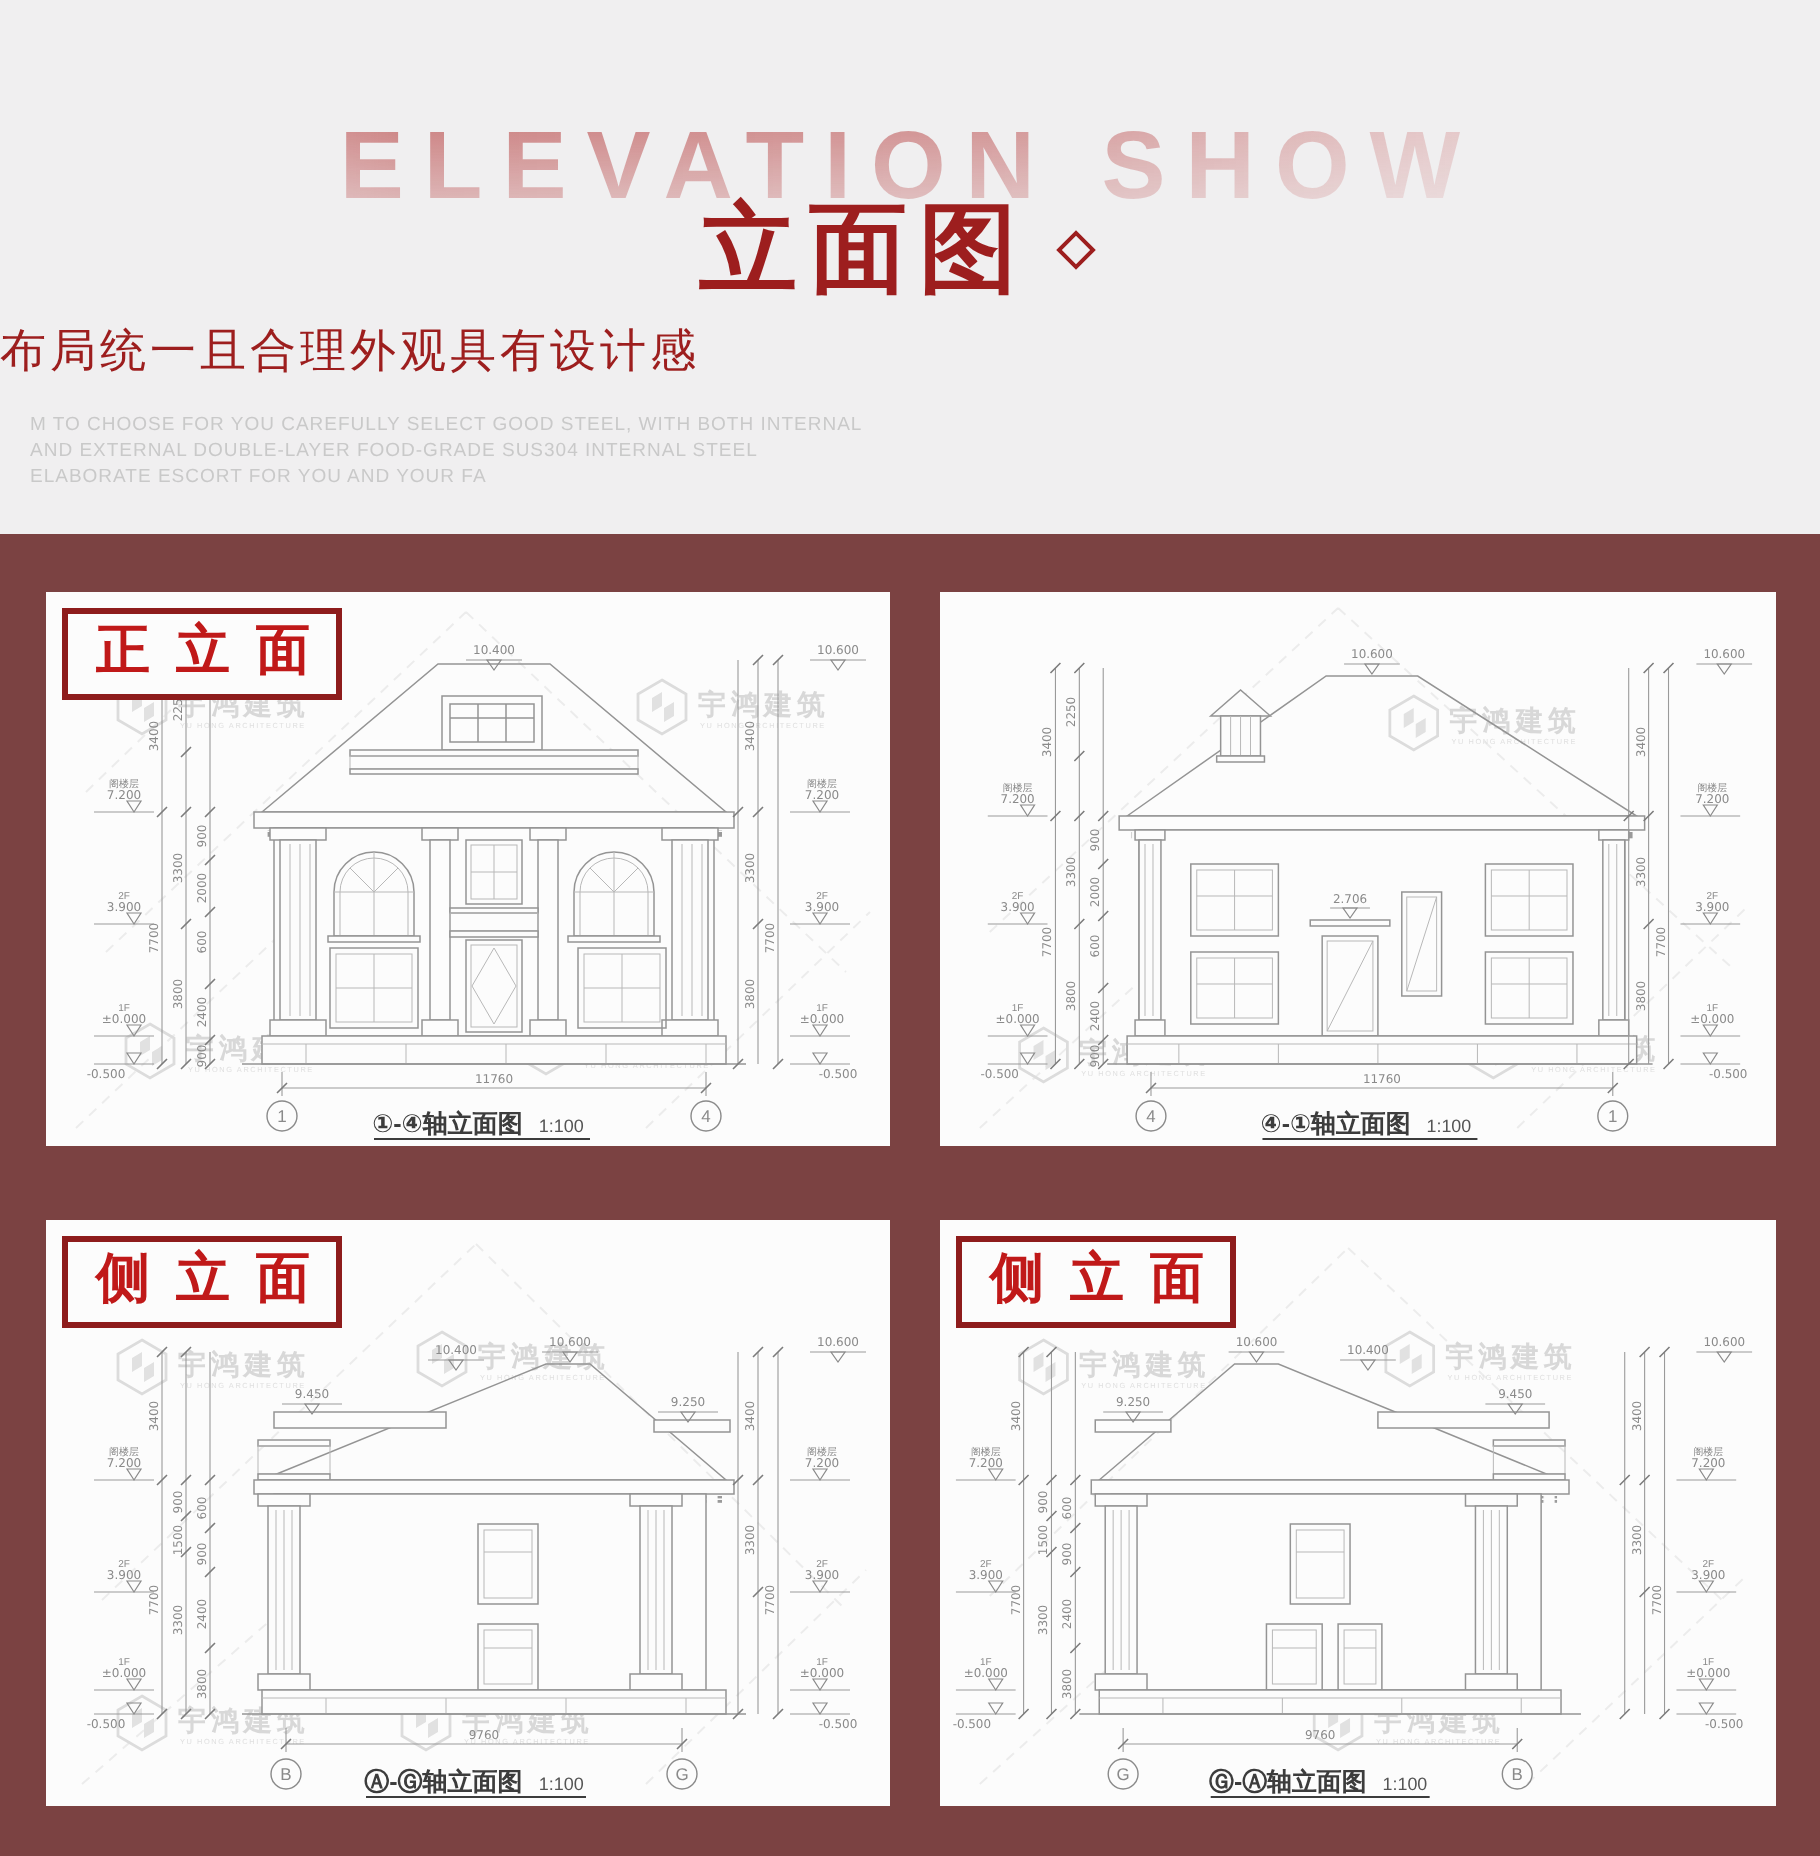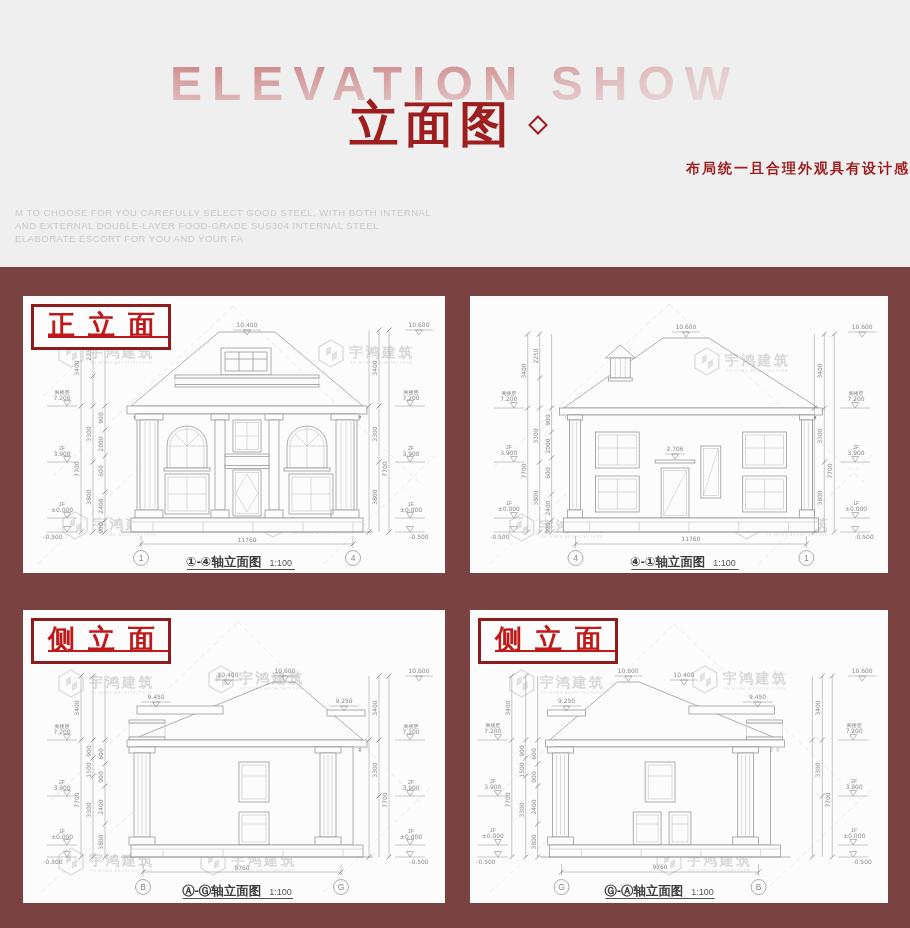--- a/index.html
+++ b/index.html
@@ -12,33 +12,33 @@
     background:linear-gradient(90deg,rgba(197,98,98,.30) 0%,rgba(186,75,75,.75) 22%,
       rgba(186,75,75,.62) 55%,rgba(205,120,120,.40) 78%,rgba(215,150,150,.18) 100%);
     -webkit-background-clip:text;background-clip:text;color:transparent;
     -webkit-mask-image:linear-gradient(to bottom,rgba(0,0,0,.95),rgba(0,0,0,.35));
     mask-image:linear-gradient(to bottom,rgba(0,0,0,.95),rgba(0,0,0,.35));}
   .hero-title{position:absolute;top:92px;left:0;width:100%;display:flex;
     justify-content:center;align-items:center;color:#9d1e1e;font-weight:bold;}
   .hero-title .t{font-size:49px;letter-spacing:6px;}
   .diamond{width:10px;height:10px;border:2.5px solid #9d1e1e;transform:rotate(45deg);
     margin:0 16px;display:inline-block;}
-  .hero-subtitle{position:absolute;top:160px;left:0;width:100%;text-align:right;
-    color:#9d1e1e;font-size:14px;font-weight:bold;letter-spacing:2px;}
+  .hero-subtitle{position:absolute;top:160px;left:0;width:100%;text-align:left;
+    color:#9d1e1e;font-size:23px;font-weight:normal;letter-spacing:2px;}
   .hero-desc{position:absolute;top:206px;left:15px;width:100%;
     color:#c9c9c9;font-size:9.5px;line-height:13px;letter-spacing:.5px;}
   
   .showcase{position:absolute;top:267px;left:0;width:910px;height:661px;background:#7b4242;
     box-sizing:border-box;padding:29px 22px 25px 23px;display:grid;
     grid-template-columns:422px 418px;grid-template-rows:277px 293px;
     column-gap:25px;row-gap:37px;}
   .panel{position:relative;background:#fcfcfc;overflow:hidden;}
   .panel-label{position:absolute;top:8px;left:8px;background:#fcfcfc;
     border:3px solid #8e1c1c;color:#c01919;font-size:27px;font-weight:bold;
-    letter-spacing:13px;padding:4px 0 6px 14px;line-height:1.1;z-index:2;text-decoration:underline;}
+    letter-spacing:13px;padding:4px 0 6px 14px;line-height:1.1;z-index:2;}
   svg.drw{position:absolute;inset:0;width:100%;height:100%;}
   
   .ln{stroke:#949494;stroke-width:.75;fill:none;}
   .lt{stroke:#b8b8b8;stroke-width:.5;fill:none;}
   .fw{fill:#fcfcfc;}
   .dim{stroke:#9a9a9a;stroke-width:.55;fill:none;}
   .tk{stroke:#7c7c7c;stroke-width:.8;fill:none;}
   .tri{stroke:#8a8a8a;stroke-width:.6;fill:none;}
   .dtx{fill:#8a8a8a;font-size:6px;font-family:"DejaVu Sans",sans-serif;}
   .dts{fill:#8a8a8a;font-size:5px;}

